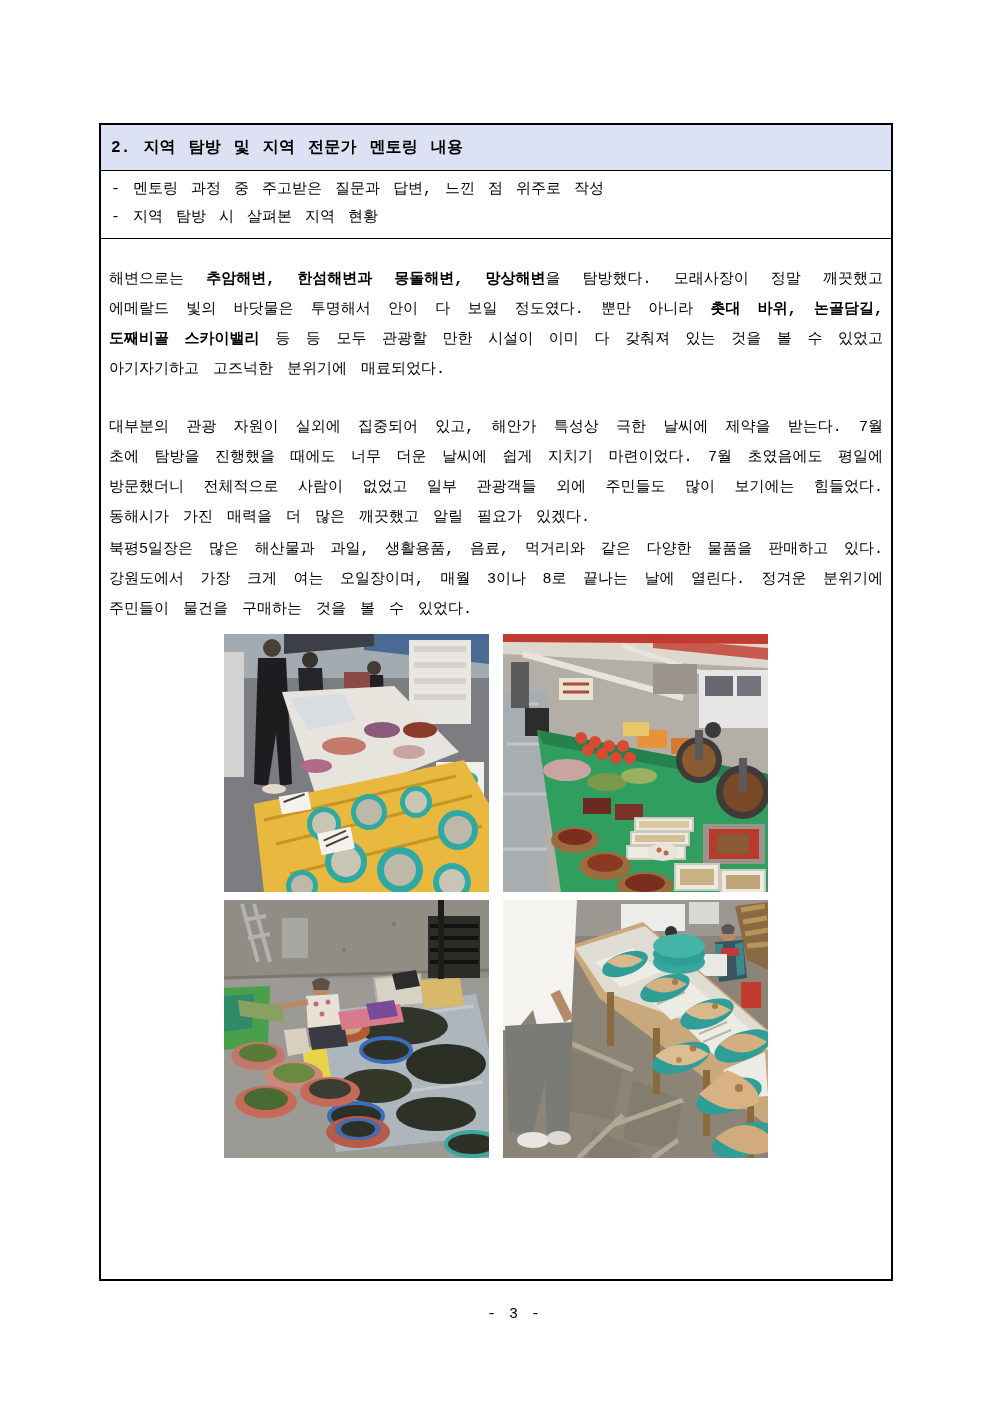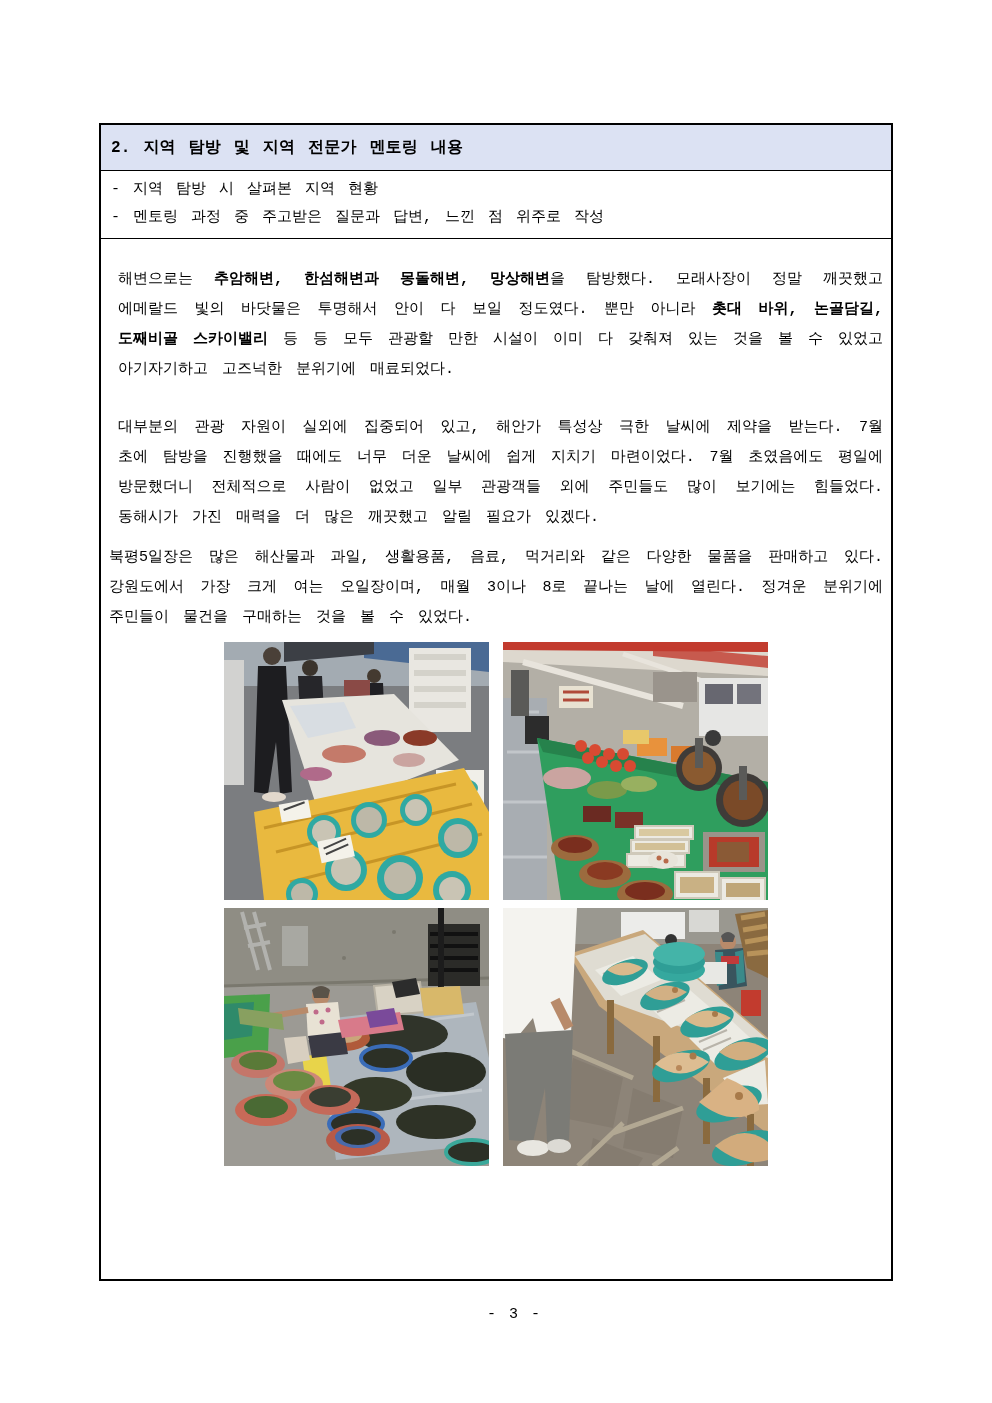--- a/index.html
+++ b/index.html
@@ -40,34 +40,34 @@
   .content-row{
     padding:0 8px;
     box-sizing:border-box;
   }
   .section-heading{
     margin:34px 0 0 2px;
     font-size:16px;font-weight:bold;
     word-spacing:4px;
   }
   .para{
-    margin:26px 0 0 9px;
+    margin:26px 0 0 0;
     font-size:15px;line-height:30px;
     text-align:justify;
     word-spacing:5px;
     word-break:keep-all;
   }
   .para.second{margin-top:28px;}
   .sub-title{
     margin:26px 0 0 0;
     font-size:15px;font-weight:bold;
     word-spacing:3px;
   }
   .sub-body{
-    margin:10px 0 0 0;
+    margin:2px 0 0 0;
     font-size:15px;line-height:30px;
     text-align:justify;
     word-spacing:5px;
     word-break:keep-all;
   }
   .bold{font-weight:bold;}
   .photo-grid{
     width:544px;
     margin:9px auto 0 auto;
     display:grid;
@@ -95,22 +95,22 @@
 
 <div class="page">
 
   <div class="doc-table">
 
     <div class="title-row">
       <span>2. 지역 탐방 및 지역 전문가 멘토링 내용</span>
     </div>
 
     <div class="bullet-row">
+      <div>- 멘토링 과정 중 주고받은 질문과 답변, 느낀 점 위주로 작성</div>
       <div>- 지역 탐방 시 살펴본 지역 현황</div>
-      <div>- 멘토링 과정 중 주고받은 질문과 답변, 느낀 점 위주로 작성</div>
     </div>
 
     <div class="content-row">
 
 
       <p class="para"><span>해변으로는 </span><span class="bold">추암해변, 한섬해변과 몽돌해변, 망상해변</span><span>을 탐방했다. 모래사장이 정말 깨끗했고 에메랄드 빛의 바닷물은 투명해서 안이 다 보일 정도였다. 뿐만 아니라 </span><span class="bold">촛대 바위, 논골담길, 도째비골 스카이밸리</span><span> 등 등 모두 관광할 만한 시설이 이미 다 갖춰져 있는 것을 볼 수 있었고 아기자기하고 고즈넉한 분위기에 매료되었다.</span></p>
 
       <p class="para second">대부분의 관광 자원이 실외에 집중되어 있고, 해안가 특성상 극한 날씨에 제약을 받는다. 7월 초에 탐방을 진행했을 때에도 너무 더운 날씨에 쉽게 지치기 마련이었다. 7월 초였음에도 평일에 방문했더니 전체적으로 사람이 없었고 일부 관광객들 외에 주민들도 많이 보기에는 힘들었다. 동해시가 가진 매력을 더 많은 깨끗했고 알릴 필요가 있겠다.</p>
 
       <p class="sub-body">북평5일장은 많은 해산물과 과일, 생활용품, 음료, 먹거리와 같은 다양한 물품을 판매하고 있다. 강원도에서 가장 크게 여는 오일장이며, 매월 3이나 8로 끝나는 날에 열린다. 정겨운 분위기에 주민들이 물건을 구매하는 것을 볼 수 있었다.</p>

